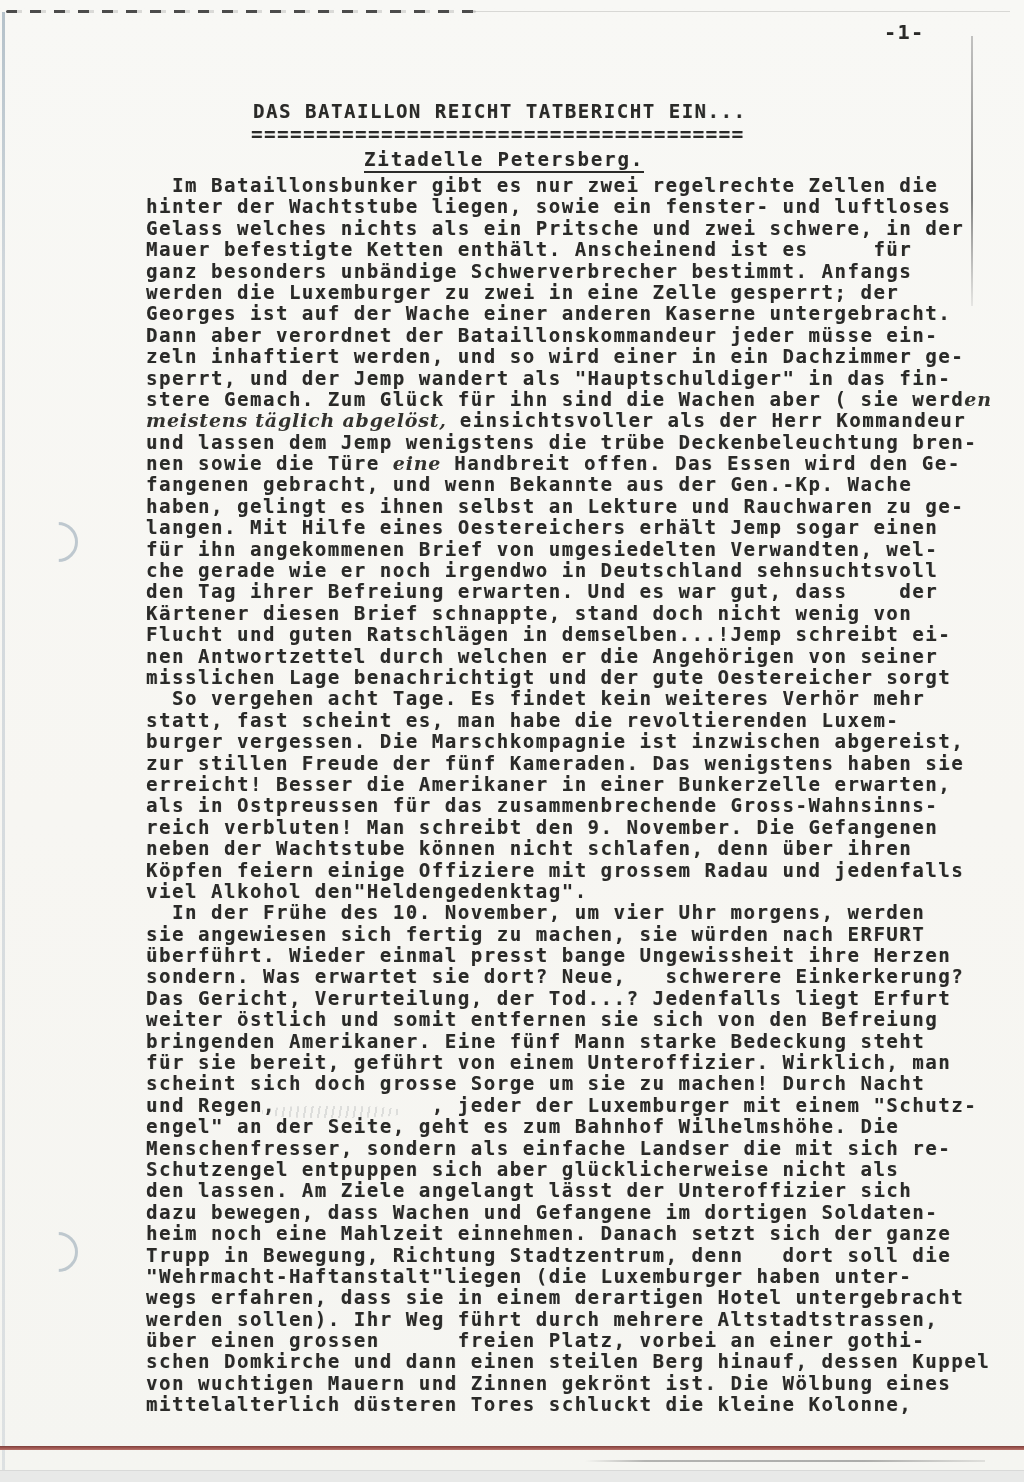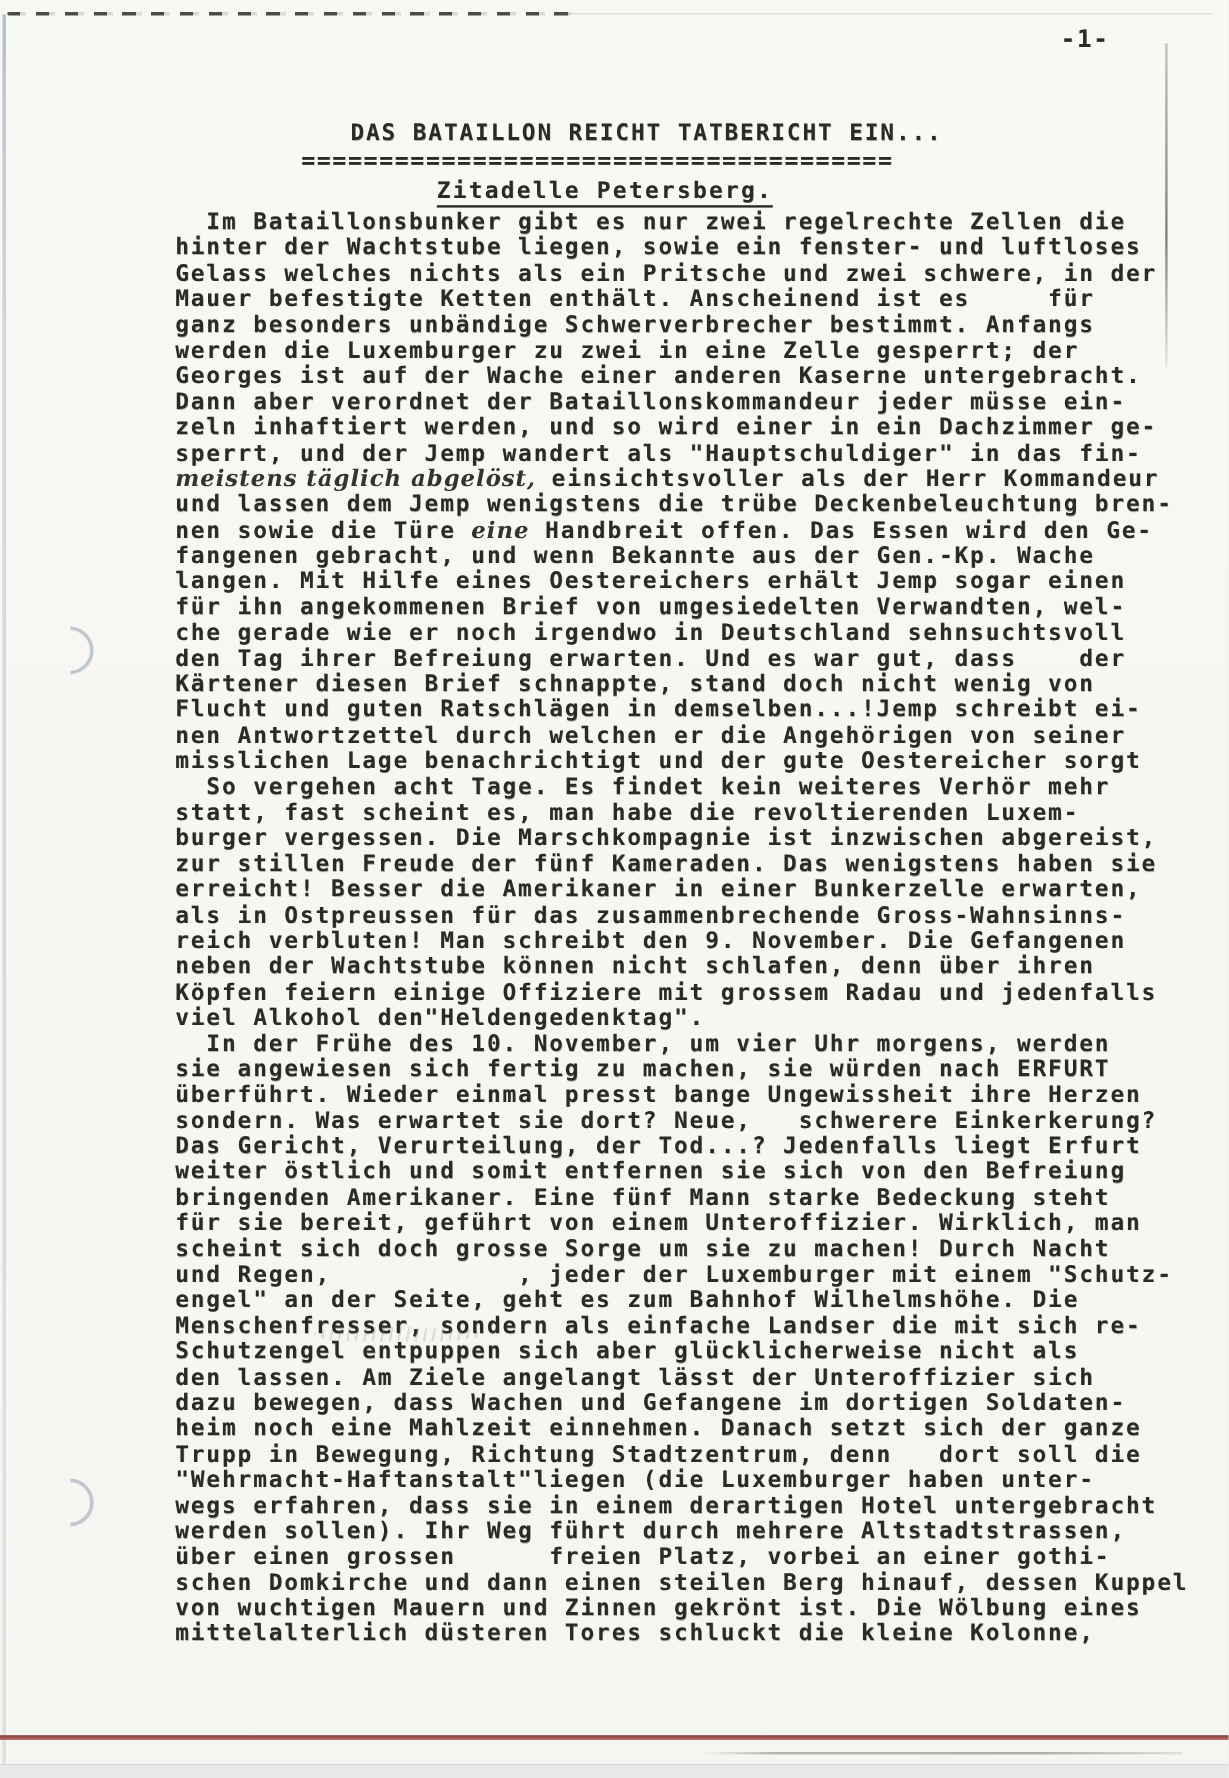--- a/index.html
+++ b/index.html
@@ -27,21 +27,21 @@
   .smudge-rule{position:absolute;left:585px;top:1460px;width:400px;height:2px;
     background:linear-gradient(90deg,transparent,rgba(100,100,100,.45) 15%,rgba(100,100,100,.5) 70%,rgba(100,100,100,.15));}
   .bottom-band{position:absolute;left:0;top:1470px;width:1024px;height:12px;
     background:#e8e9e8;border-top:1px solid #d8d9d8;}
   .erased-smudge{position:absolute;left:262px;top:1106px;width:140px;height:12px;border-radius:40%;
     background:repeating-linear-gradient(100deg,rgba(120,125,130,.20) 0 2px,transparent 2px 7px);}
   
   .pageno{position:absolute;left:884px;top:20px;font-size:20px;font-weight:700;letter-spacing:1.5px;
     text-shadow:.4px .4px 0 rgba(40,40,40,.35);}
   .doc-title{position:absolute;left:253px;top:100px;font-size:19px;font-weight:700;letter-spacing:1.55px;
-    white-space:pre;text-shadow:.4px .4px 0 rgba(40,40,40,.35);margin-left:39px;}
+    white-space:pre;text-shadow:.4px .4px 0 rgba(40,40,40,.35);}
   .doc-divider{position:absolute;left:251px;top:123px;font-size:19px;font-weight:700;letter-spacing:1.55px;
     white-space:pre;text-shadow:.6px .4px 0 rgba(40,40,40,.5);}
   .doc-subtitle{position:absolute;left:364px;top:148px;font-size:19px;font-weight:700;letter-spacing:1.9px;
     white-space:pre;border-bottom:2.5px solid #2c2c2a;padding-bottom:1px;
     text-shadow:.4px .4px 0 rgba(40,40,40,.35);}
   .body-text{position:absolute;left:146px;top:175px;width:872px;font-size:19px;line-height:21.4px;}
   .line{white-space:pre;height:21.4px;}
   .seg-typed{font-family:"DejaVu Sans Mono","Liberation Mono",monospace;font-weight:700;letter-spacing:1.55px;
     text-shadow:.4px .4px 0 rgba(40,40,40,.32);}
   .seg-hand{font-family:"DejaVu Serif","Liberation Serif",serif;font-style:italic;font-weight:600;
@@ -70,24 +70,26 @@
       <div class="line"><span class="seg-typed">  Im Bataillonsbunker gibt es nur zwei regelrechte Zellen die</span></div>
       <div class="line"><span class="seg-typed">hinter der Wachtstube liegen, sowie ein fenster- und luftloses</span></div>
       <div class="line"><span class="seg-typed">Gelass welches nichts als ein Pritsche und zwei schwere, in der</span></div>
       <div class="line"><span class="seg-typed">Mauer befestigte Ketten enthält. Anscheinend ist es     für</span></div>
       <div class="line"><span class="seg-typed">ganz besonders unbändige Schwerverbrecher bestimmt. Anfangs</span></div>
       <div class="line"><span class="seg-typed">werden die Luxemburger zu zwei in eine Zelle gesperrt; der</span></div>
       <div class="line"><span class="seg-typed">Georges ist auf der Wache einer anderen Kaserne untergebracht.</span></div>
       <div class="line"><span class="seg-typed">Dann aber verordnet der Bataillonskommandeur jeder müsse ein-</span></div>
       <div class="line"><span class="seg-typed">zeln inhaftiert werden, und so wird einer in ein Dachzimmer ge-</span></div>
       <div class="line"><span class="seg-typed">sperrt, und der Jemp wandert als "Hauptschuldiger" in das fin-</span></div>
+      <div class="line"><span class="seg-typed">stere Gemach. Zum Glück für ihn sind die Wachen aber ( sie werd</span><span class="seg-hand">en</span></div>
       <div class="line"><span class="seg-hand">meistens täglich abgelöst,</span><span class="seg-typed"> einsichtsvoller als der Herr Kommandeur</span></div>
       <div class="line"><span class="seg-typed">und lassen dem Jemp wenigstens die trübe Deckenbeleuchtung bren-</span></div>
       <div class="line"><span class="seg-typed">nen sowie die Türe </span><span class="seg-hand">eine</span><span class="seg-typed"> Handbreit offen. Das Essen wird den Ge-</span></div>
       <div class="line"><span class="seg-typed">fangenen gebracht, und wenn Bekannte aus der Gen.-Kp. Wache</span></div>
+      <div class="line"><span class="seg-typed">haben, gelingt es ihnen selbst an Lekture und Rauchwaren zu ge-</span></div>
       <div class="line"><span class="seg-typed">langen. Mit Hilfe eines Oestereichers erhält Jemp sogar einen</span></div>
       <div class="line"><span class="seg-typed">für ihn angekommenen Brief von umgesiedelten Verwandten, wel-</span></div>
       <div class="line"><span class="seg-typed">che gerade wie er noch irgendwo in Deutschland sehnsuchtsvoll</span></div>
       <div class="line"><span class="seg-typed">den Tag ihrer Befreiung erwarten. Und es war gut, dass    der</span></div>
       <div class="line"><span class="seg-typed">Kärtener diesen Brief schnappte, stand doch nicht wenig von</span></div>
       <div class="line"><span class="seg-typed">Flucht und guten Ratschlägen in demselben...!Jemp schreibt ei-</span></div>
       <div class="line"><span class="seg-typed">nen Antwortzettel durch welchen er die Angehörigen von seiner</span></div>
       <div class="line"><span class="seg-typed">misslichen Lage benachrichtigt und der gute Oestereicher sorgt</span></div>
       <div class="line"><span class="seg-typed">  So vergehen acht Tage. Es findet kein weiteres Verhör mehr</span></div>
       <div class="line"><span class="seg-typed">statt, fast scheint es, man habe die revoltierenden Luxem-</span></div>

